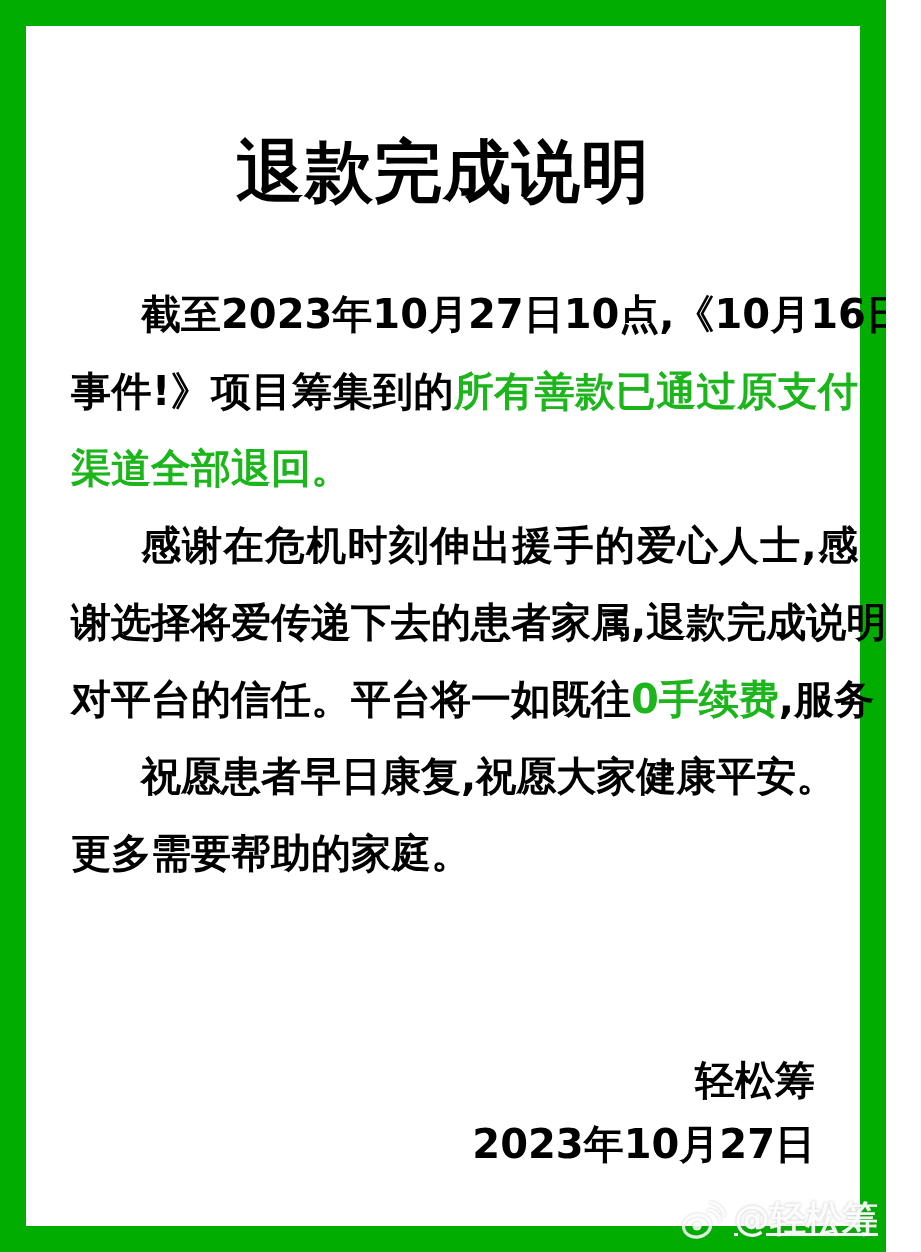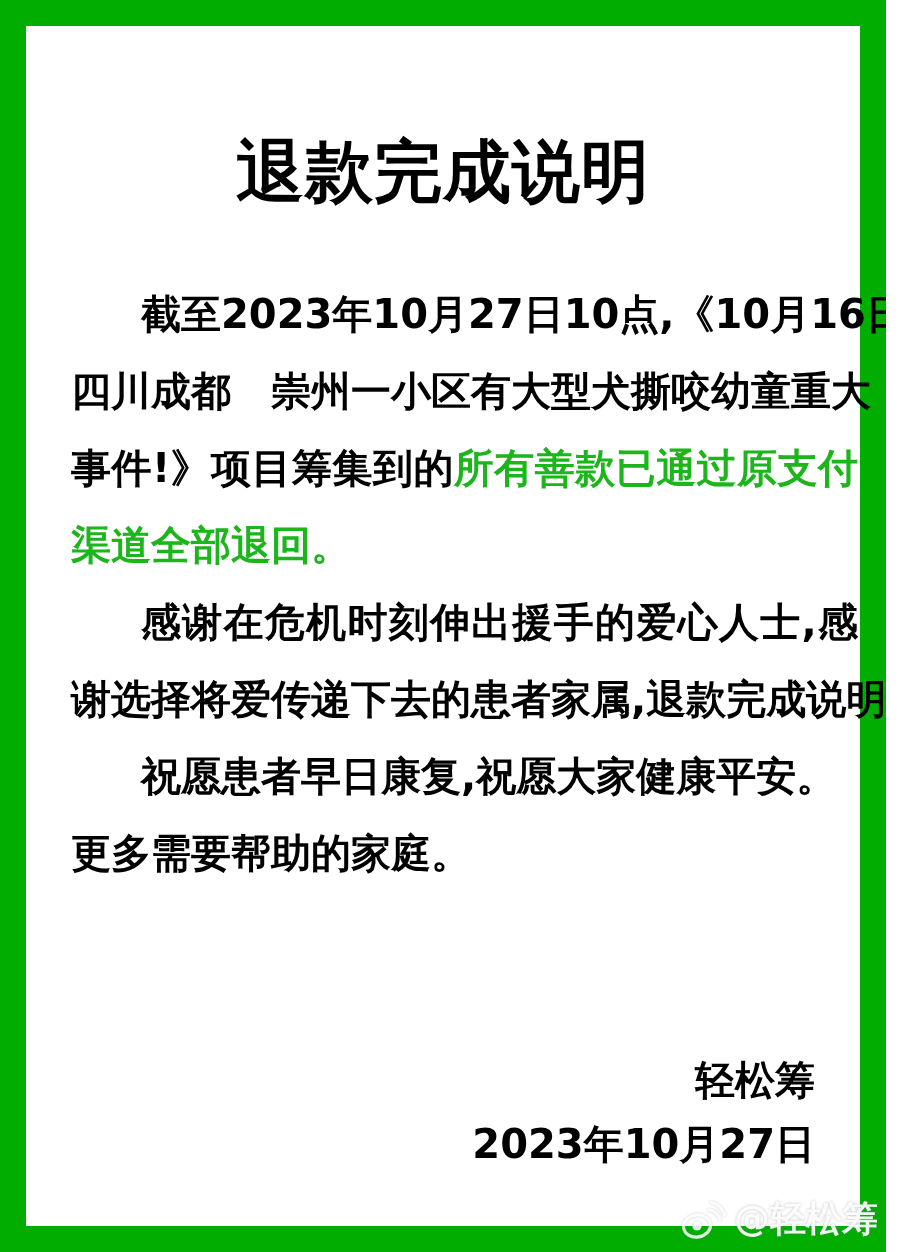--- a/index.html
+++ b/index.html
@@ -77,42 +77,43 @@
     right: 8px;
     bottom: 8px;
     display: flex;
     align-items: center;
     gap: 8px;
     color: rgba(255,255,255,0.92);
     font-size: 36px;
     font-weight: 600;
     text-shadow: 0 0 3px rgba(120,120,120,0.45);
     z-index: 5;
+    text-decoration: underline;
   }
   .watermark svg {
     display: block;
     opacity: 0.92;
     filter: drop-shadow(0 0 1px rgba(120,120,120,0.45));
   }
 </style>
 </head>
 <body>
 
 <div class="canvas">
   <div class="card">
 
     <div class="title">退款完成说明</div>
 
     <div class="body-text">
       <div class="line indent"><span>截至2023年10月27日10点,《10月16日</span></div>
-      <div class="line"><span>四川成都　崇州一小区有大型犬撕咬幼童重大</span></div>
       <div class="line"><span>事件!》项目筹集到的</span><span class="hl">所有善款已通过原支付</span></div>
       <div class="line last"><span class="hl">渠道全部退回。</span></div>
       <div class="line indent"><span>感谢在危机时刻伸出援手的爱心人士,感</span></div>
       <div class="line"><span>谢选择将爱传递下去的患者家属,退款完成说明</span></div>
+      <div class="line"><span>对平台的信任。平台将一如既往</span><span class="hl">0手续费</span><span>,服务</span></div>
       <div class="line last indent"><span>祝愿患者早日康复,祝愿大家健康平安。</span></div>
       <div class="line last"><span>更多需要帮助的家庭。</span></div>
     </div>
 
     <div class="signature">
       <div class="sig-line">轻松筹</div>
       <div class="sig-line">2023年10月27日</div>
     </div>
 
   </div>

